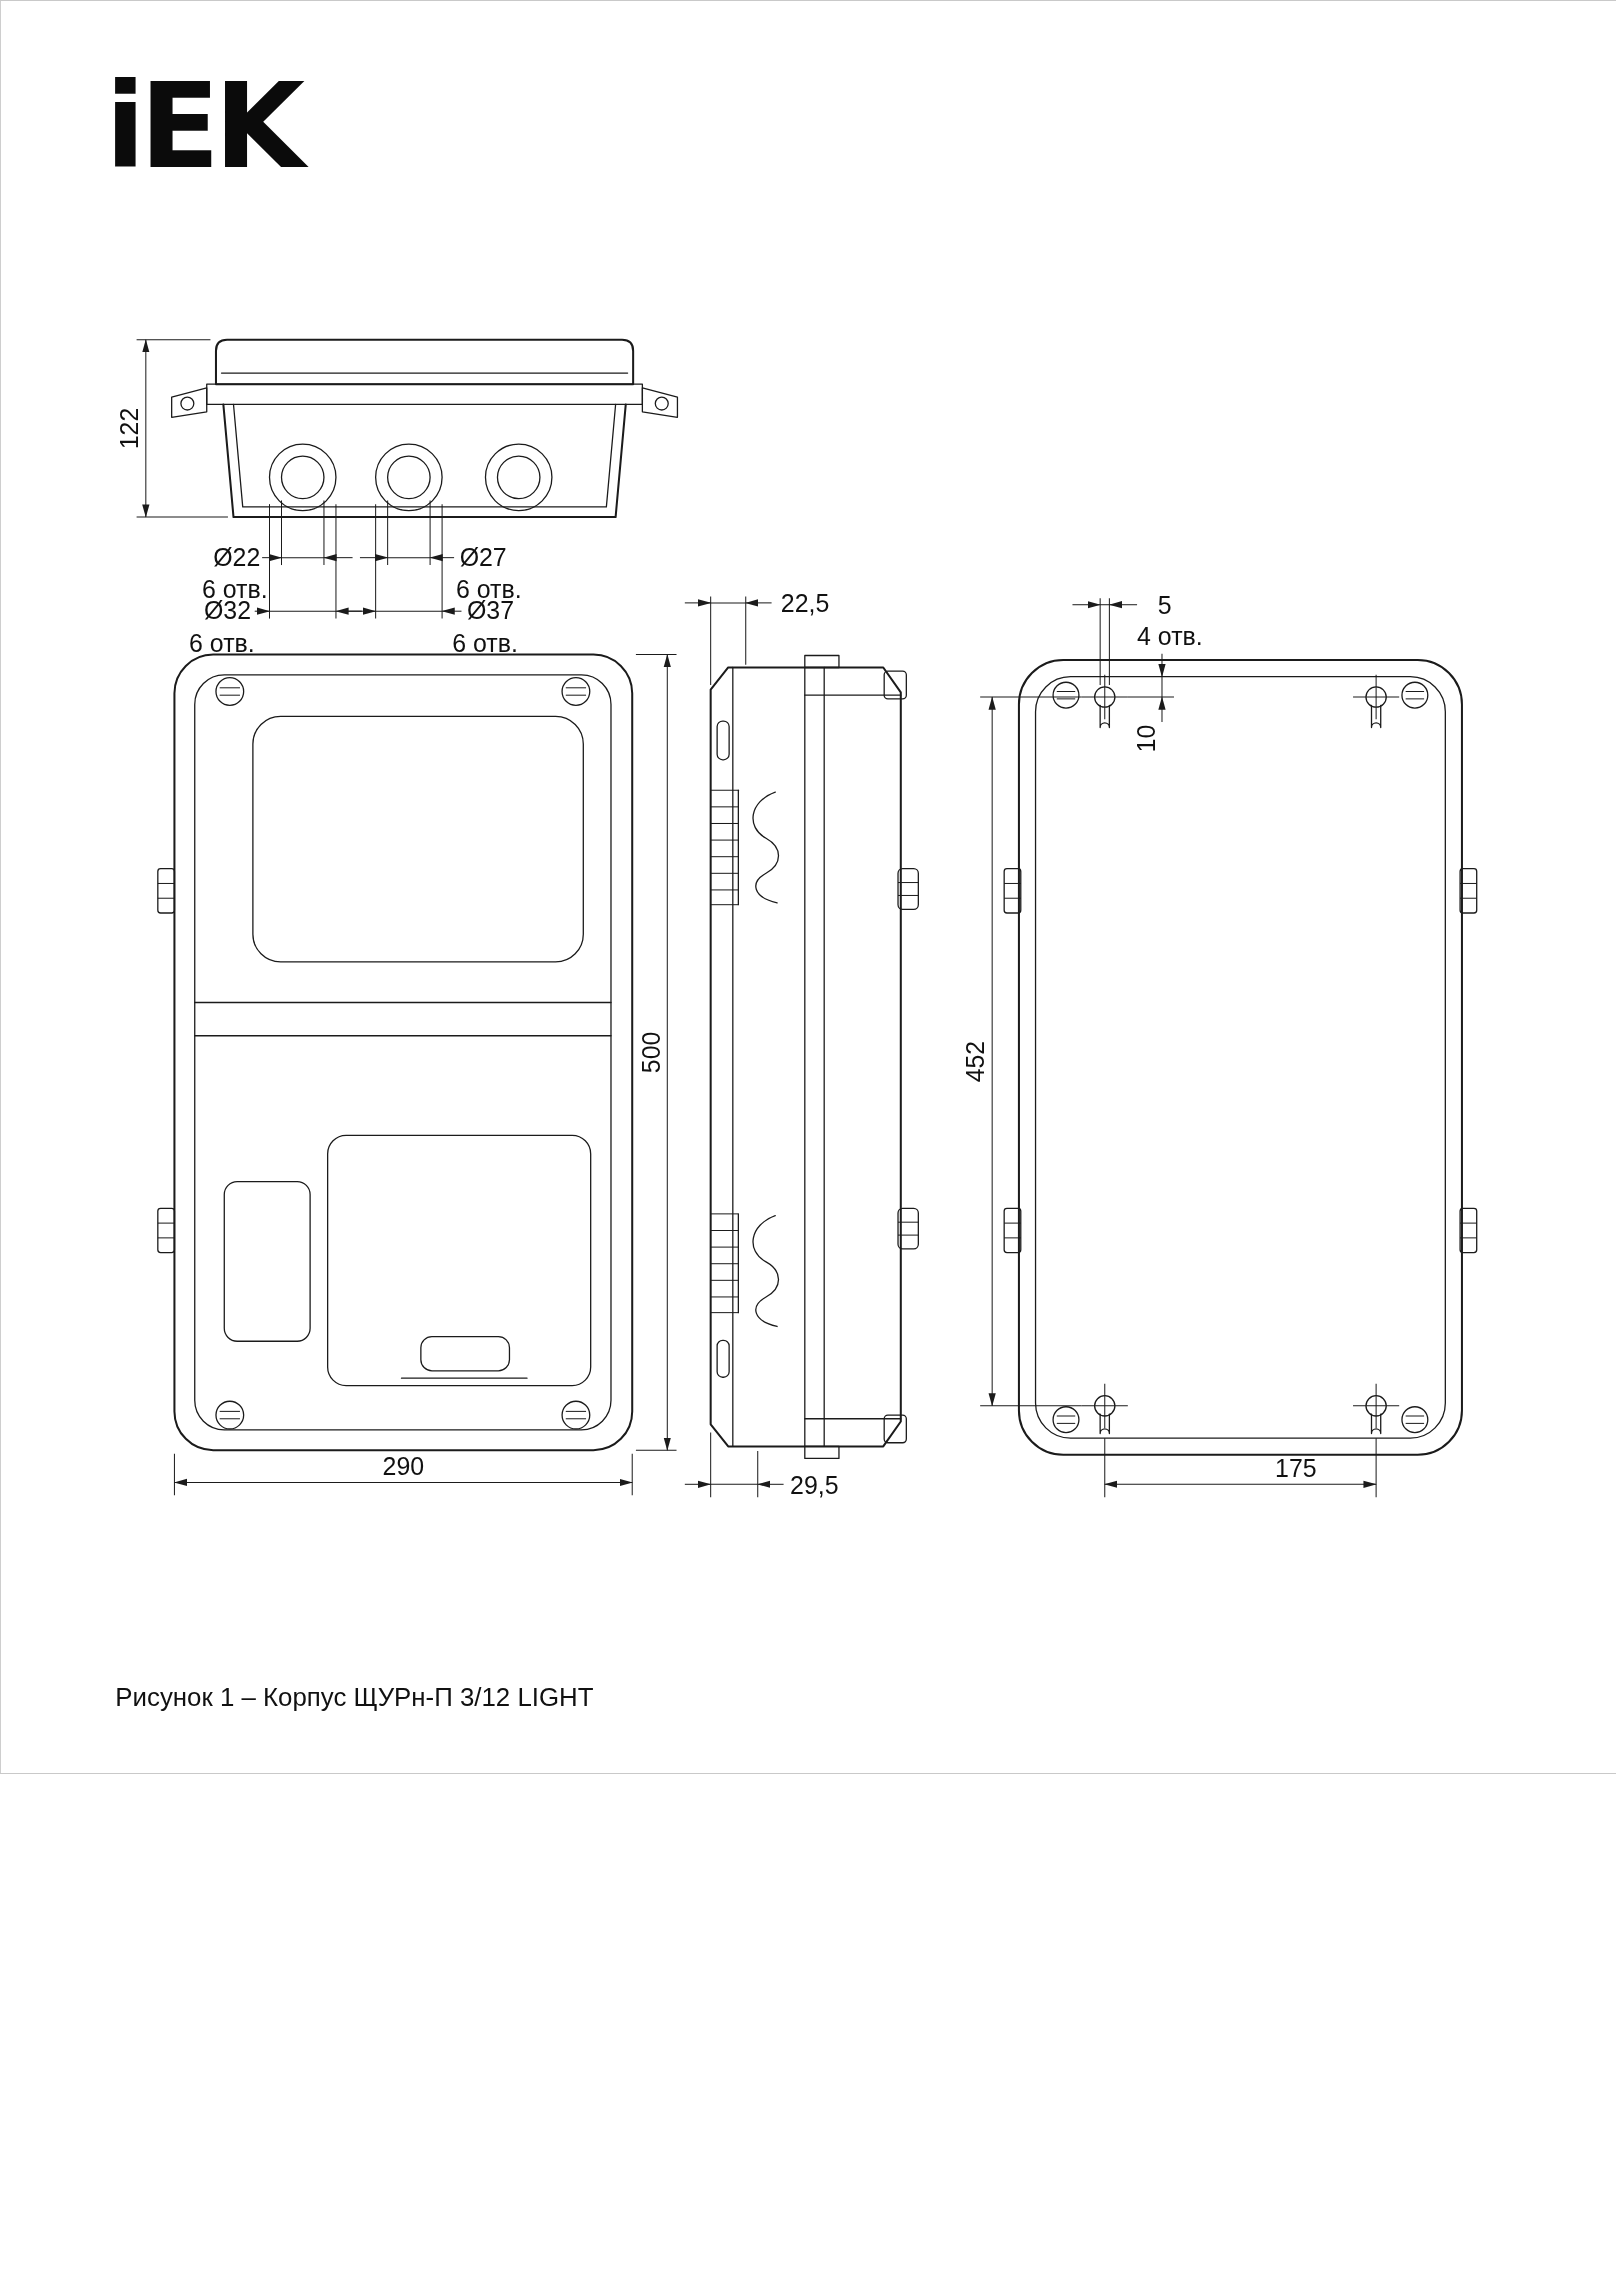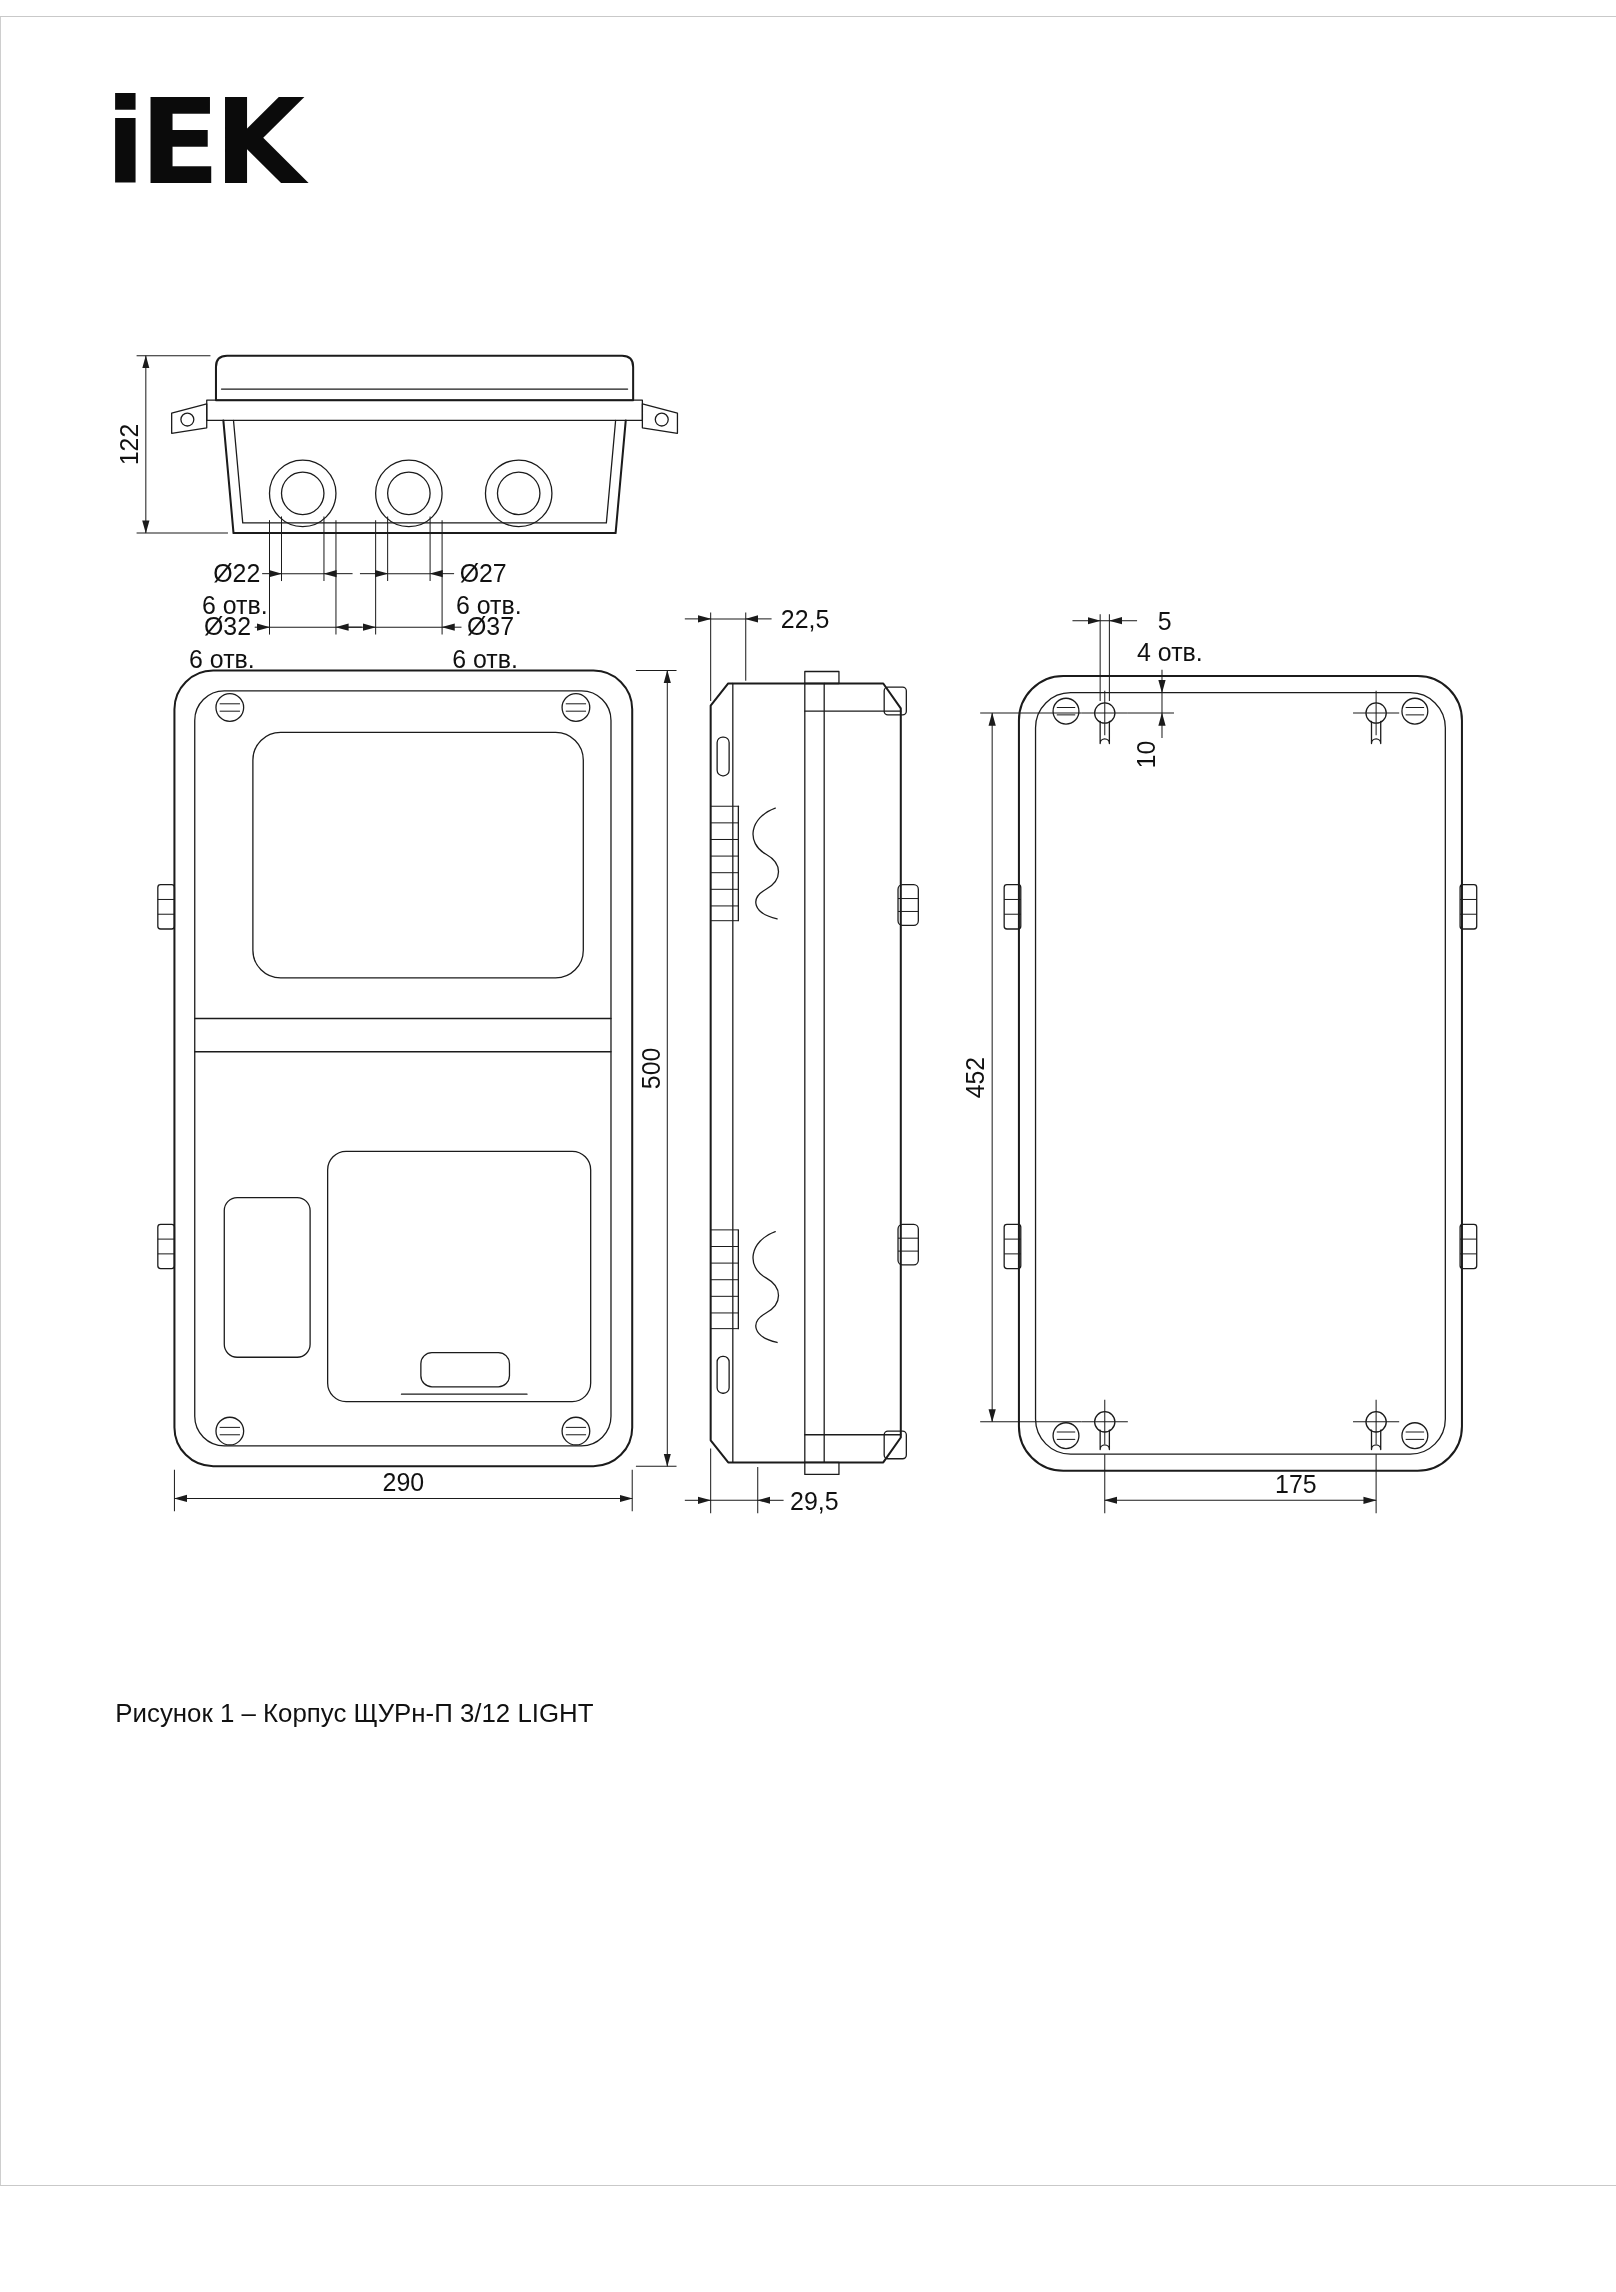--- a/index.html
+++ b/index.html
@@ -1,17 +1,17 @@
 <!DOCTYPE html>
 <html style="font-size:14.8px"><head>
 <meta charset="utf-8">
 <style>
   html,body{margin:0;padding:0;background:#ffffff;}
-  .sheet{position:relative;width:1617px;height:2170px;background:#ffffff;
-         box-shadow:inset 0 0 0 0.9px #c9c9c9;margin:16px auto;overflow:hidden;}
+  .sheet{position:relative;width:1617px;height:1774px;background:#ffffff;
+         box-shadow:inset 0 0 0 0.9px #c9c9c9;margin:0 auto;overflow:hidden;}
   svg{display:block;}
   .ol{fill:none;stroke:#1b1b1b;stroke-width:2.2;stroke-linejoin:round;stroke-linecap:round;}
   .il{fill:none;stroke:#1b1b1b;stroke-width:1.4;stroke-linejoin:round;stroke-linecap:round;}
   .dl{fill:none;stroke:#1b1b1b;stroke-width:1.1;}
   .dim{font-family:"Liberation Sans",sans-serif;font-size:27px;fill:#111;}
   .cap{font-family:"Liberation Sans",sans-serif;font-size:28px;fill:#111;}
   .logo{font-family:"DejaVu Sans",sans-serif;font-size:127px;font-weight:bold;
         letter-spacing:-6px;fill:#0b0b0b;}
 </style>
 </head>

